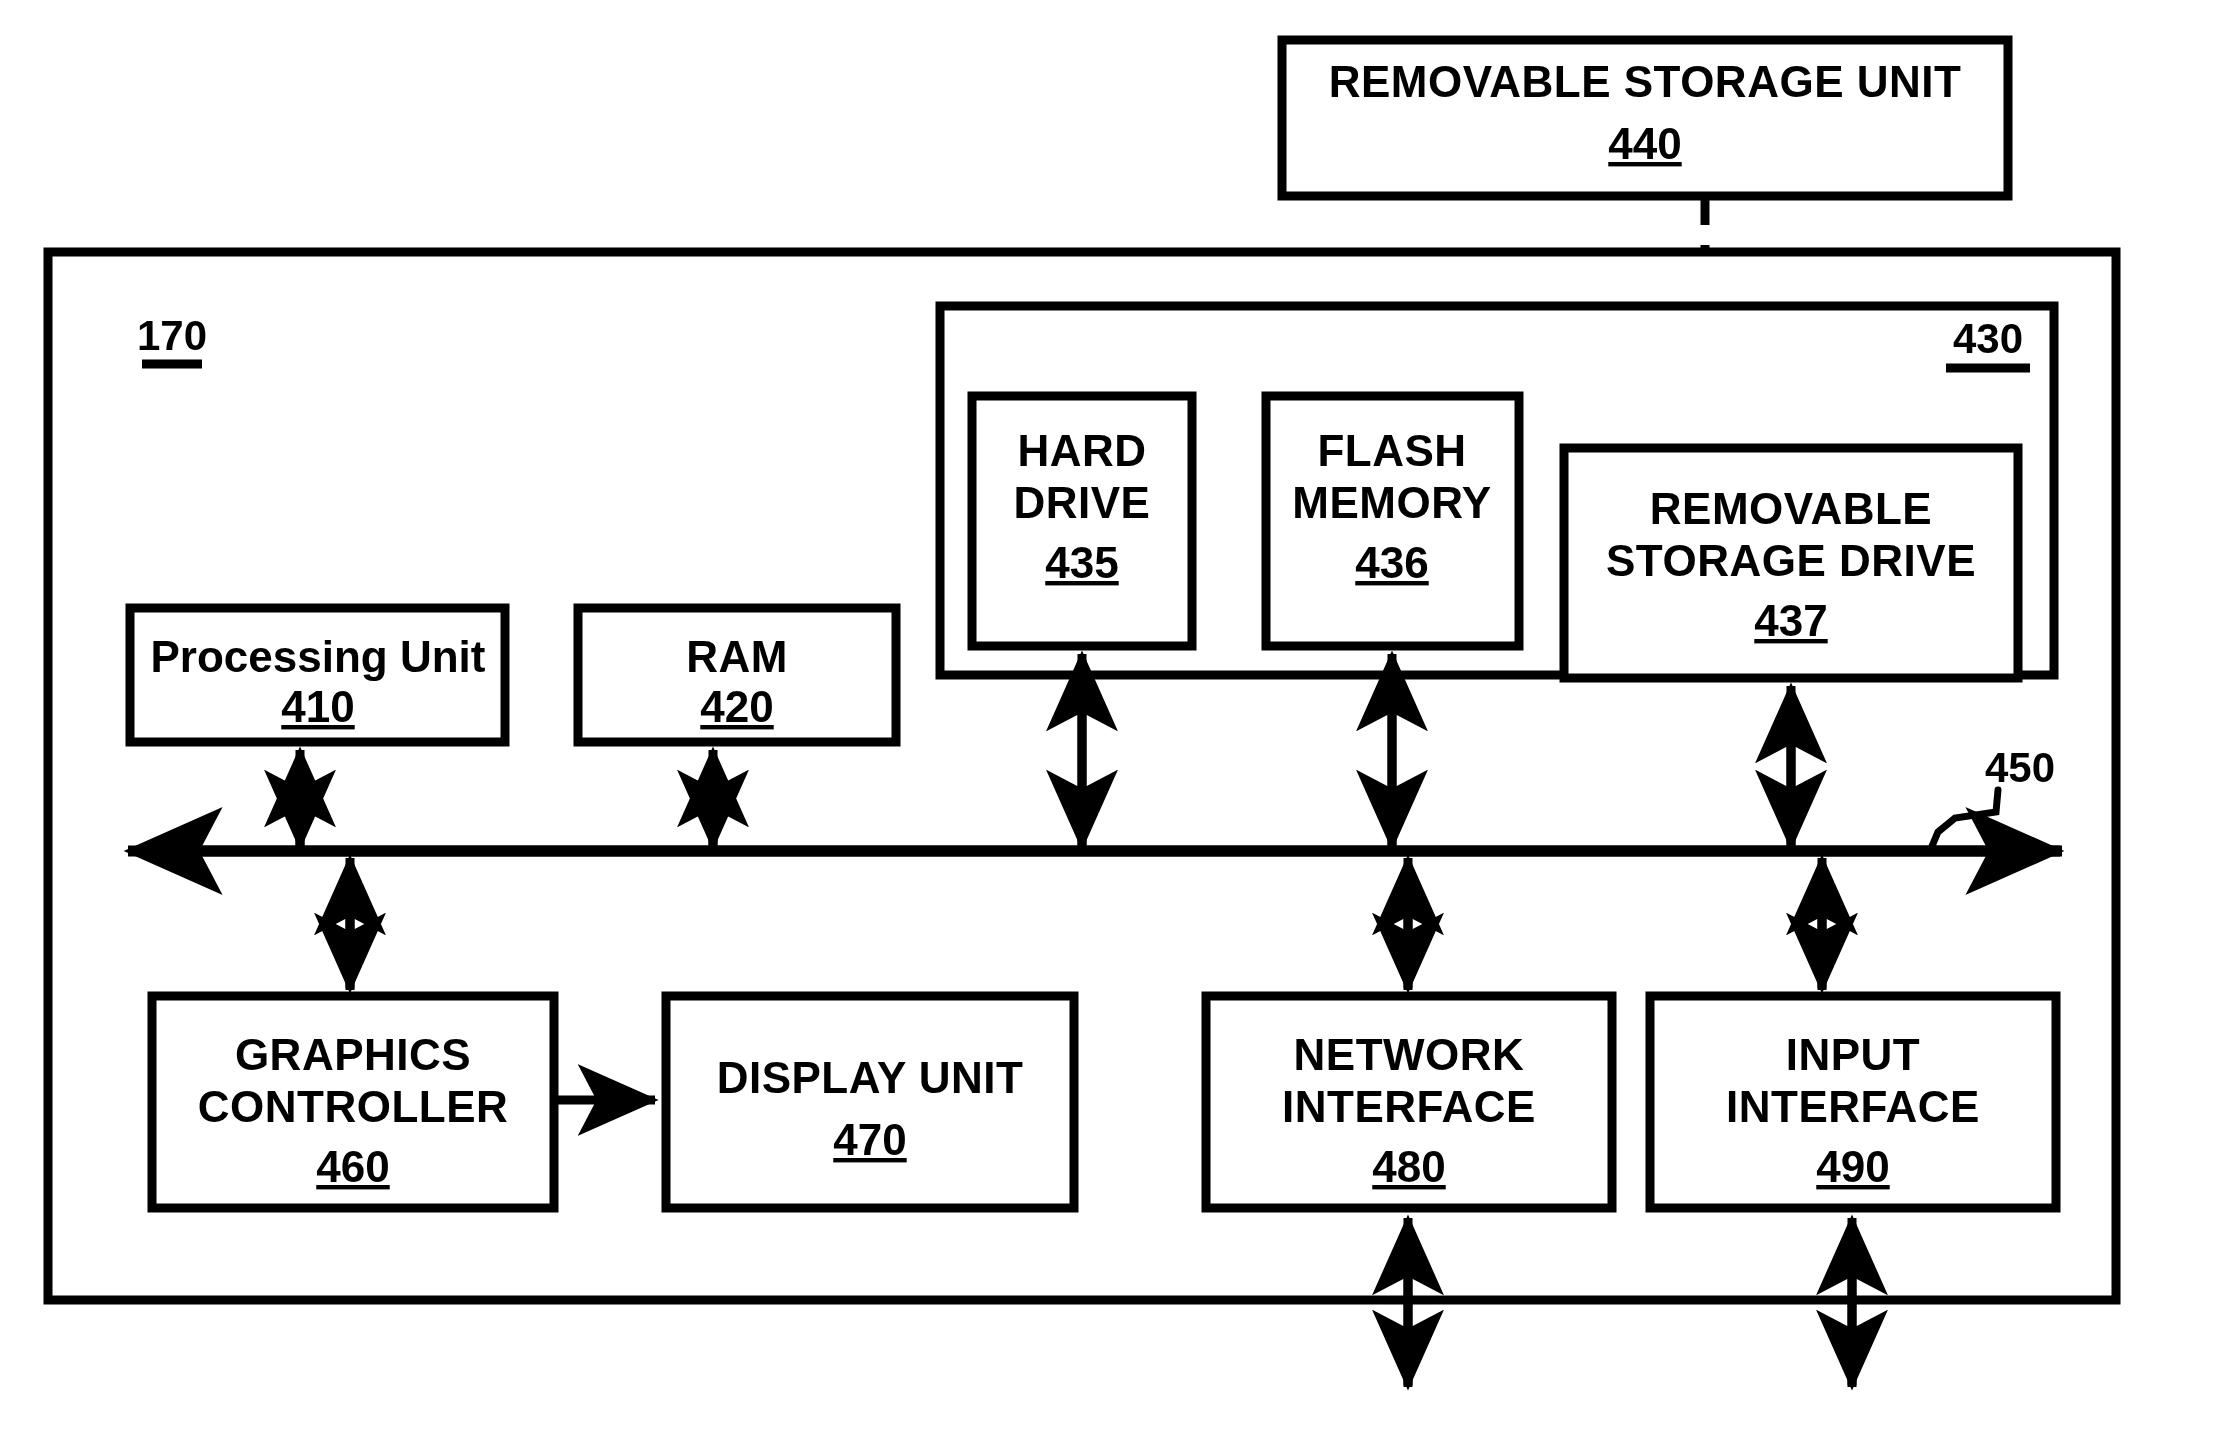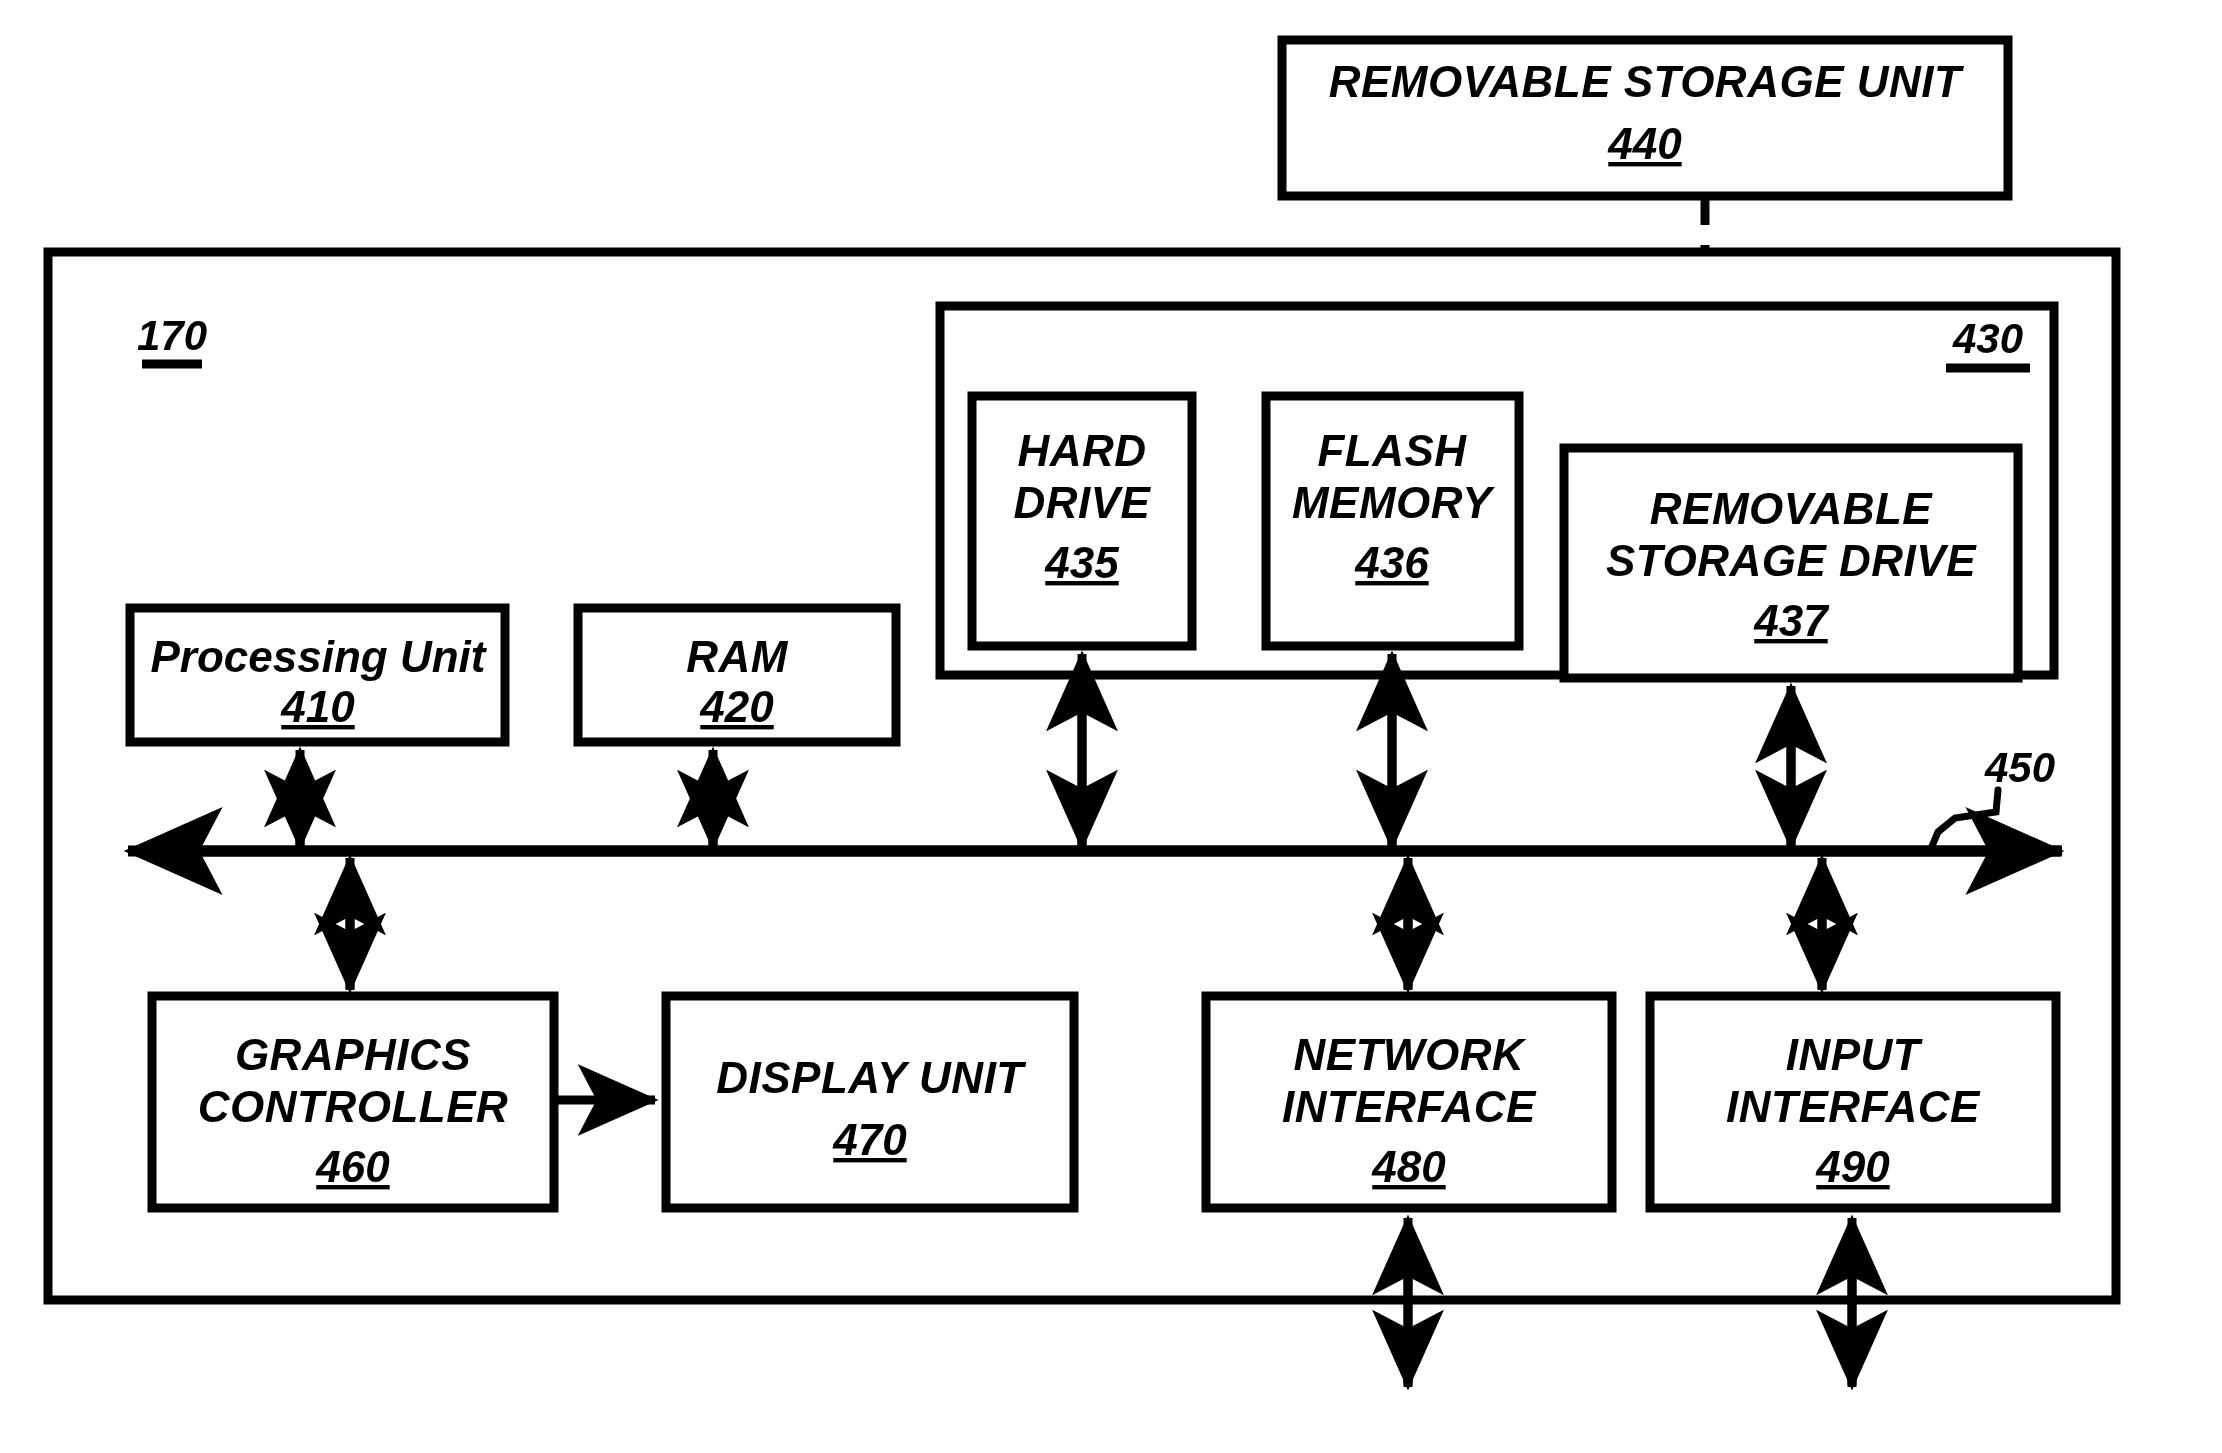--- a/index.html
+++ b/index.html
@@ -10,21 +10,20 @@
   body {
     width: 2222px;
     height: 1453px;
     font-family: "Liberation Sans", sans-serif;
     overflow: hidden;
   }
   #diagram-root {
     position: relative;
     width: 2222px;
     height: 1453px;
-    font-style: italic;
   }
   svg#fig {
     display: block;
     width: 2222px;
     height: 1453px;
   }
   .bx {
     fill: #ffffff;
     stroke: #000000;
     stroke-width: 9;

